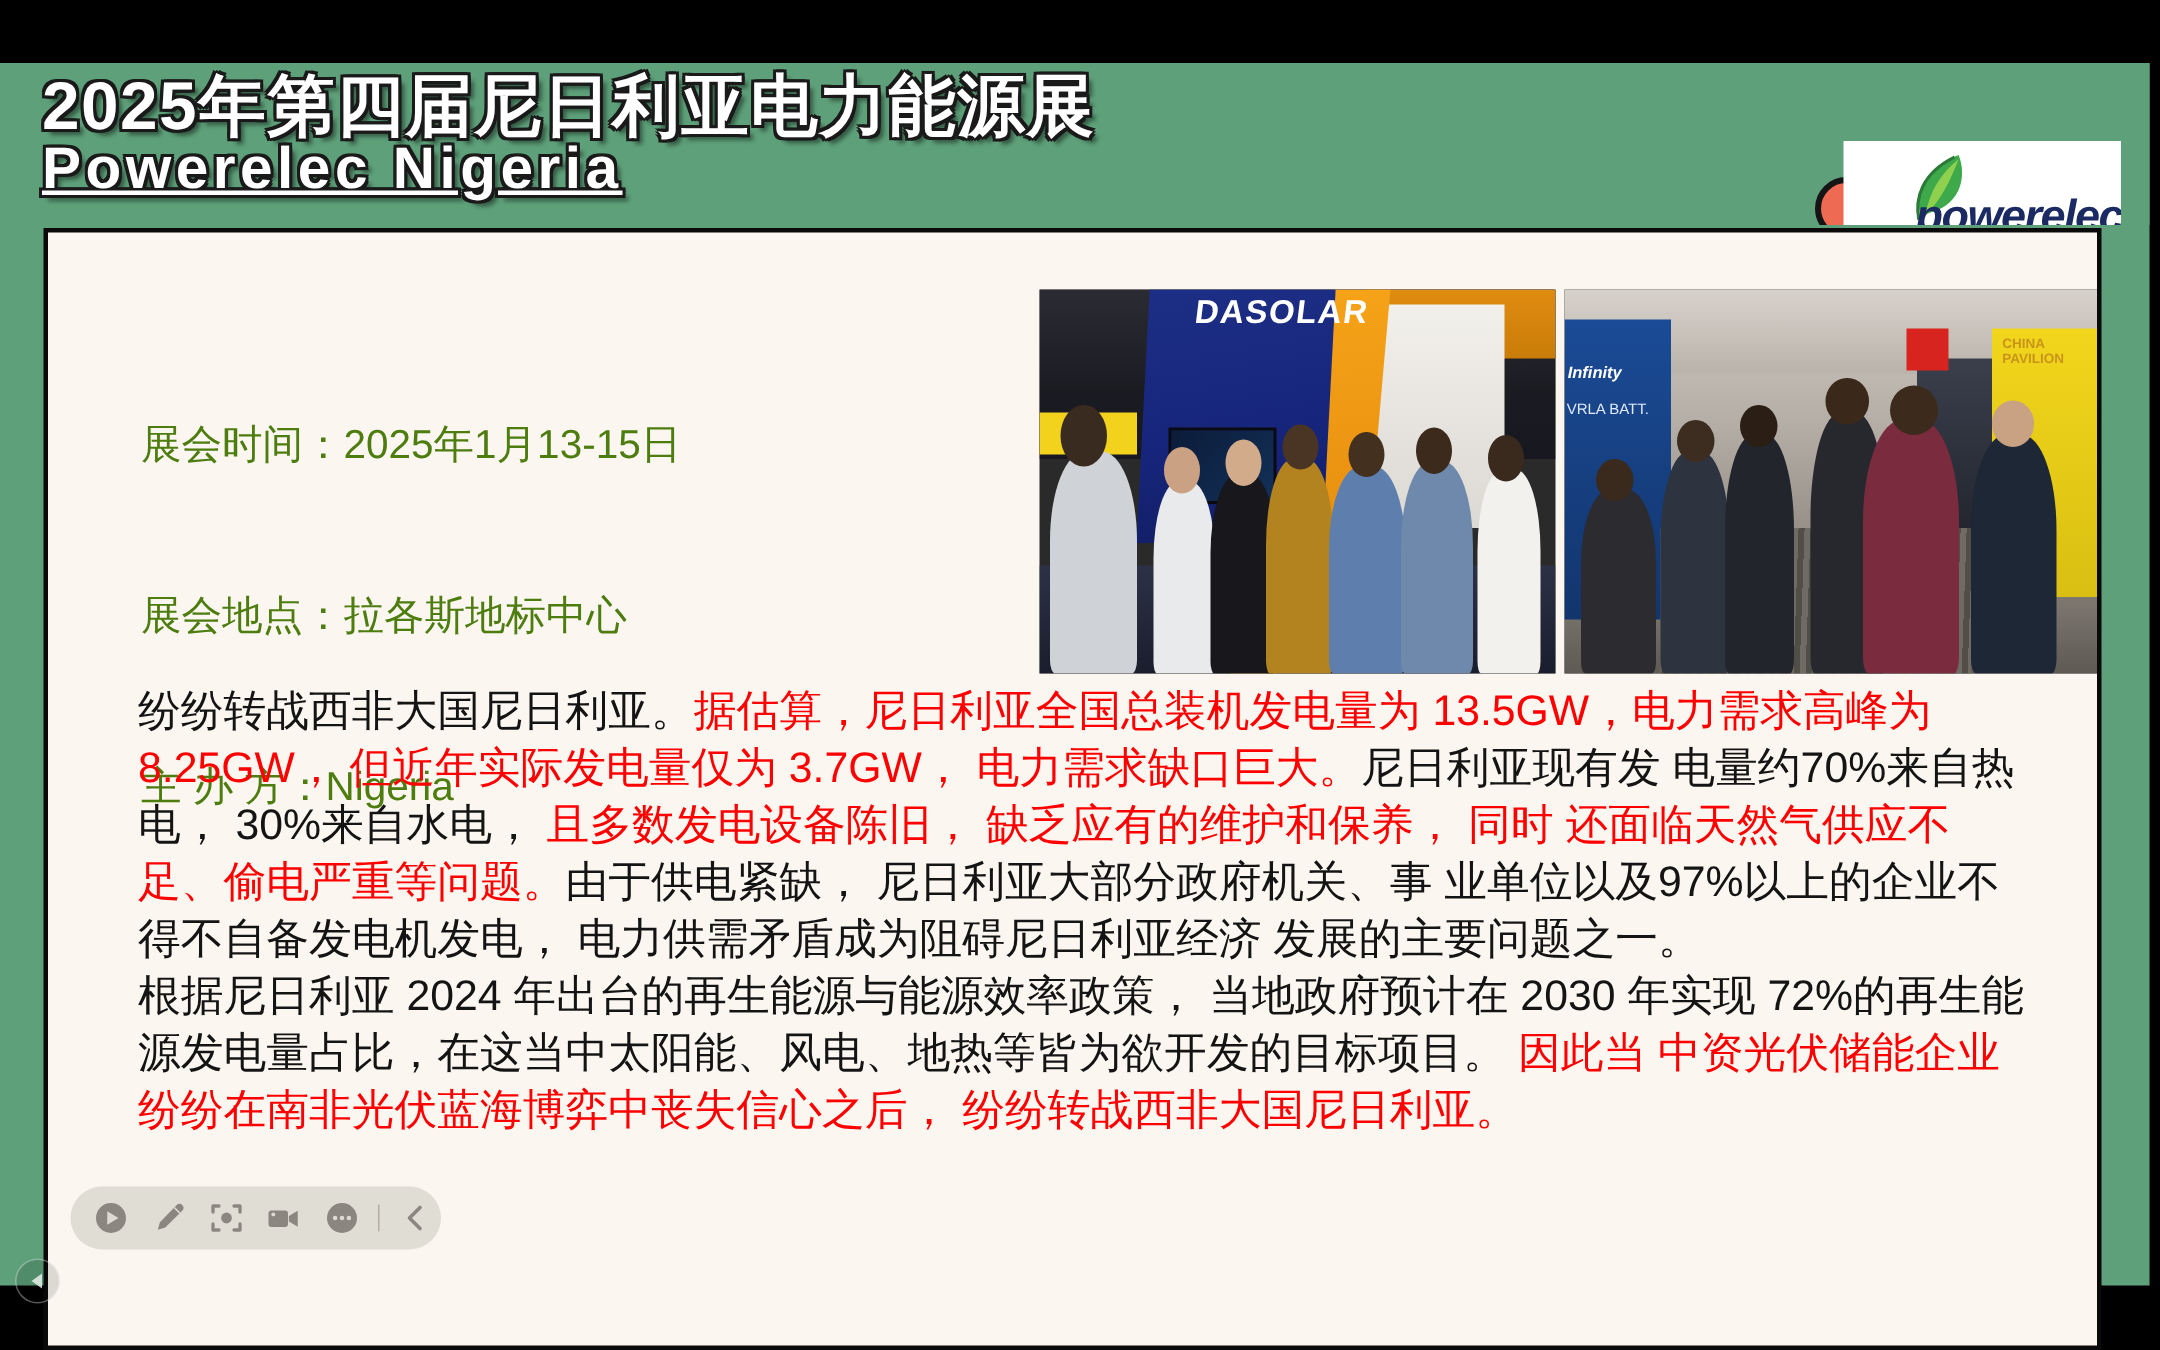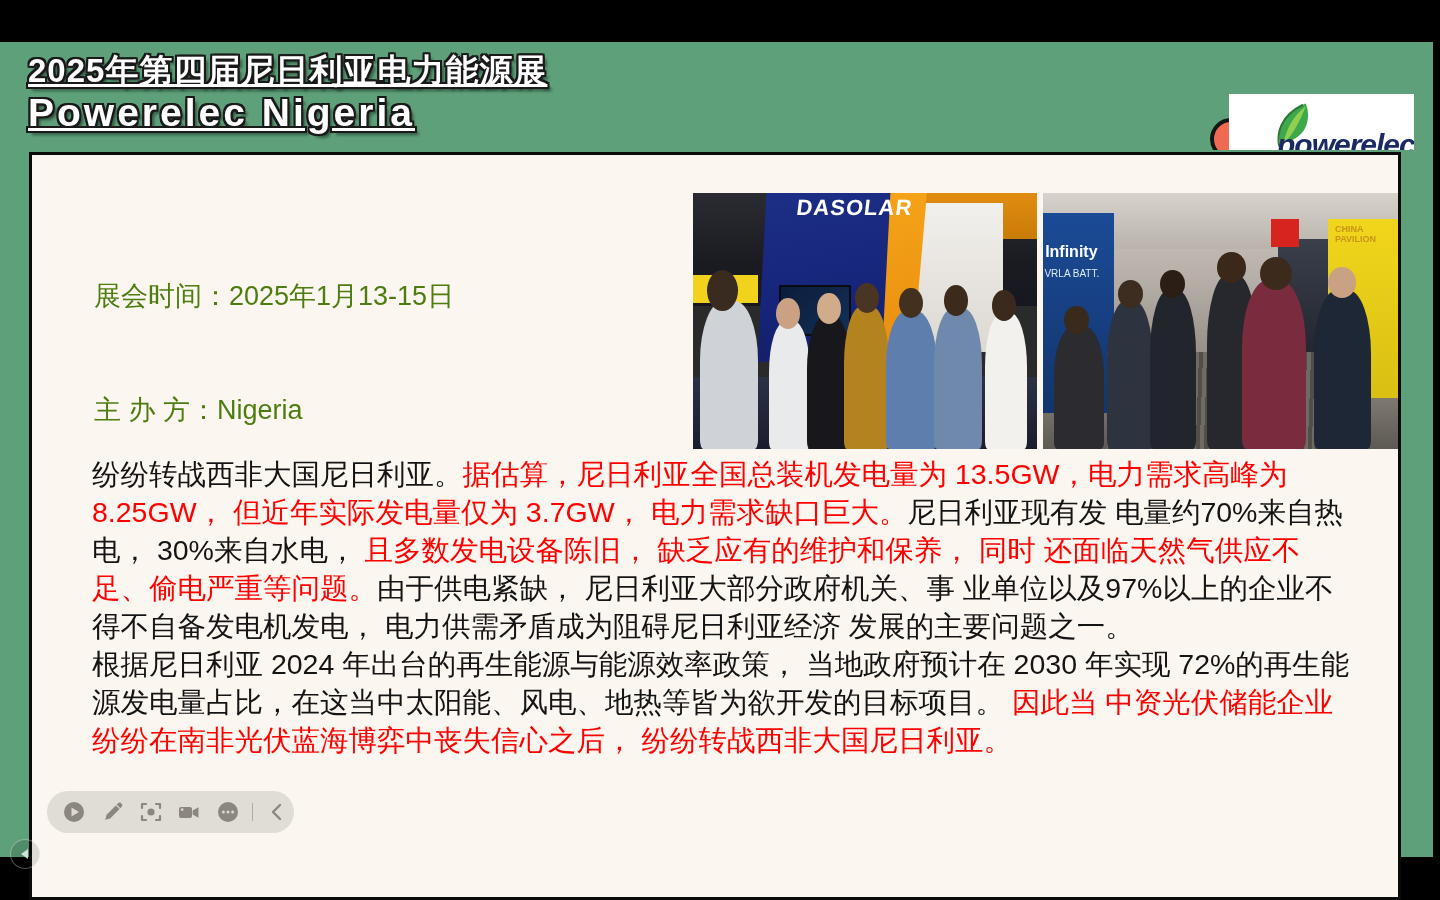--- a/index.html
+++ b/index.html
@@ -38,21 +38,21 @@
     color: #ffffff;
     font-weight: bold;
     letter-spacing: 1px;
     text-shadow:
        2px 0 0 #1a1a1a, -2px 0 0 #1a1a1a,
        0 2px 0 #1a1a1a, 0 -2px 0 #1a1a1a,
        2px 2px 0 #1a1a1a, -2px 2px 0 #1a1a1a,
        2px -2px 0 #1a1a1a, -2px -2px 0 #1a1a1a,
        4px 4px 3px rgba(0,0,0,.45);
   }
-  .header-title-cn { font-size: 33px; line-height: 42px; white-space: nowrap; text-decoration: underline; }
+  .header-title-cn { font-size: 45px; line-height: 42px; white-space: nowrap; }
   .header-title-en { font-size: 39px; line-height: 42px; letter-spacing: 3px; white-space: nowrap; text-decoration: underline; }
 
   
   .header-circle {
     position: absolute;
     left: 1210px; top: 76px;
     width: 42px; height: 42px;
     border-radius: 50%;
     background: #ef6a52;
     border: 4px solid #151515;
@@ -139,21 +139,21 @@
   
   .person { position: absolute; bottom: 0; border-radius: 40% 40% 6% 6%; }
 
   
   .pb-bg { left: 0; top: 0; width: 100%; height: 100%;
       background: linear-gradient(180deg, #cfc9c2 0%, #b5aea6 35%, #8f8880 70%, #5d5953 100%); }
   .pb-ceil { left: 0; top: 0; width: 100%; height: 22%;
       background: linear-gradient(180deg, #d7d2cb, #b9b3ab); }
   .pb-leftbooth { left: 0; top: 8%; width: 20%; height: 78%;
       background: linear-gradient(180deg, #1b4b96, #12356d); }
-  .pb-infinity { left: 3%; top: 15%; font-size: 16px; 
+  .pb-infinity { left: 3%; top: 15%; font-size: 11px; font-style: italic;
       font-weight: bold; color: #fff; }
   .pb-infotext { left: 2%; top: 28%; font-size: 10px; color: #dfe9ff; line-height: 10px; }
   .pb-rightbooth { left: 80%; top: 10%; width: 20%; height: 70%;
       background: linear-gradient(180deg, #f2d61c, #d9bf12); }
   .pb-panel { left: 66%; top: 18%; width: 14%; height: 45%;
       background: linear-gradient(180deg, #3a3f4c, #23262f); }
   .pb-flag { left: 64%; top: 10%; width: 8%; height: 11%; background: #d7241f; }
   .pb-pav { left: 82%; top: 12%; font-size: 9px; font-weight: bold; color: #c8941a; }
   .pb-carpet { left: 18%; top: 62%; width: 58%; height: 38%;
       background: repeating-linear-gradient(92deg, #6f6a63 0 4px, #514d47 4px 8px); }
@@ -226,20 +226,21 @@
         <div class="logo-word">powerelec</div>
 
       </div>
     </div>
 
     <div class="content-frame">
       <div class="content">
 
         <div class="info">
           <div class="info-row">展会时间：2025年1月13-15日</div>
+          <div class="info-row">展会地点：拉各斯地标中心</div>
           <div class="info-row">主 办 方：Nigeria</div>
         </div>
 
         <div class="photo photo-a">
           <div class="ph pa-ceiling"></div>
           <div class="ph pa-yellow"></div>
           <div class="ph pa-orangeceil"></div>
           <div class="ph pa-whitewall"></div>
           <div class="ph pa-orange"></div>
           <div class="ph pa-bluewall">

